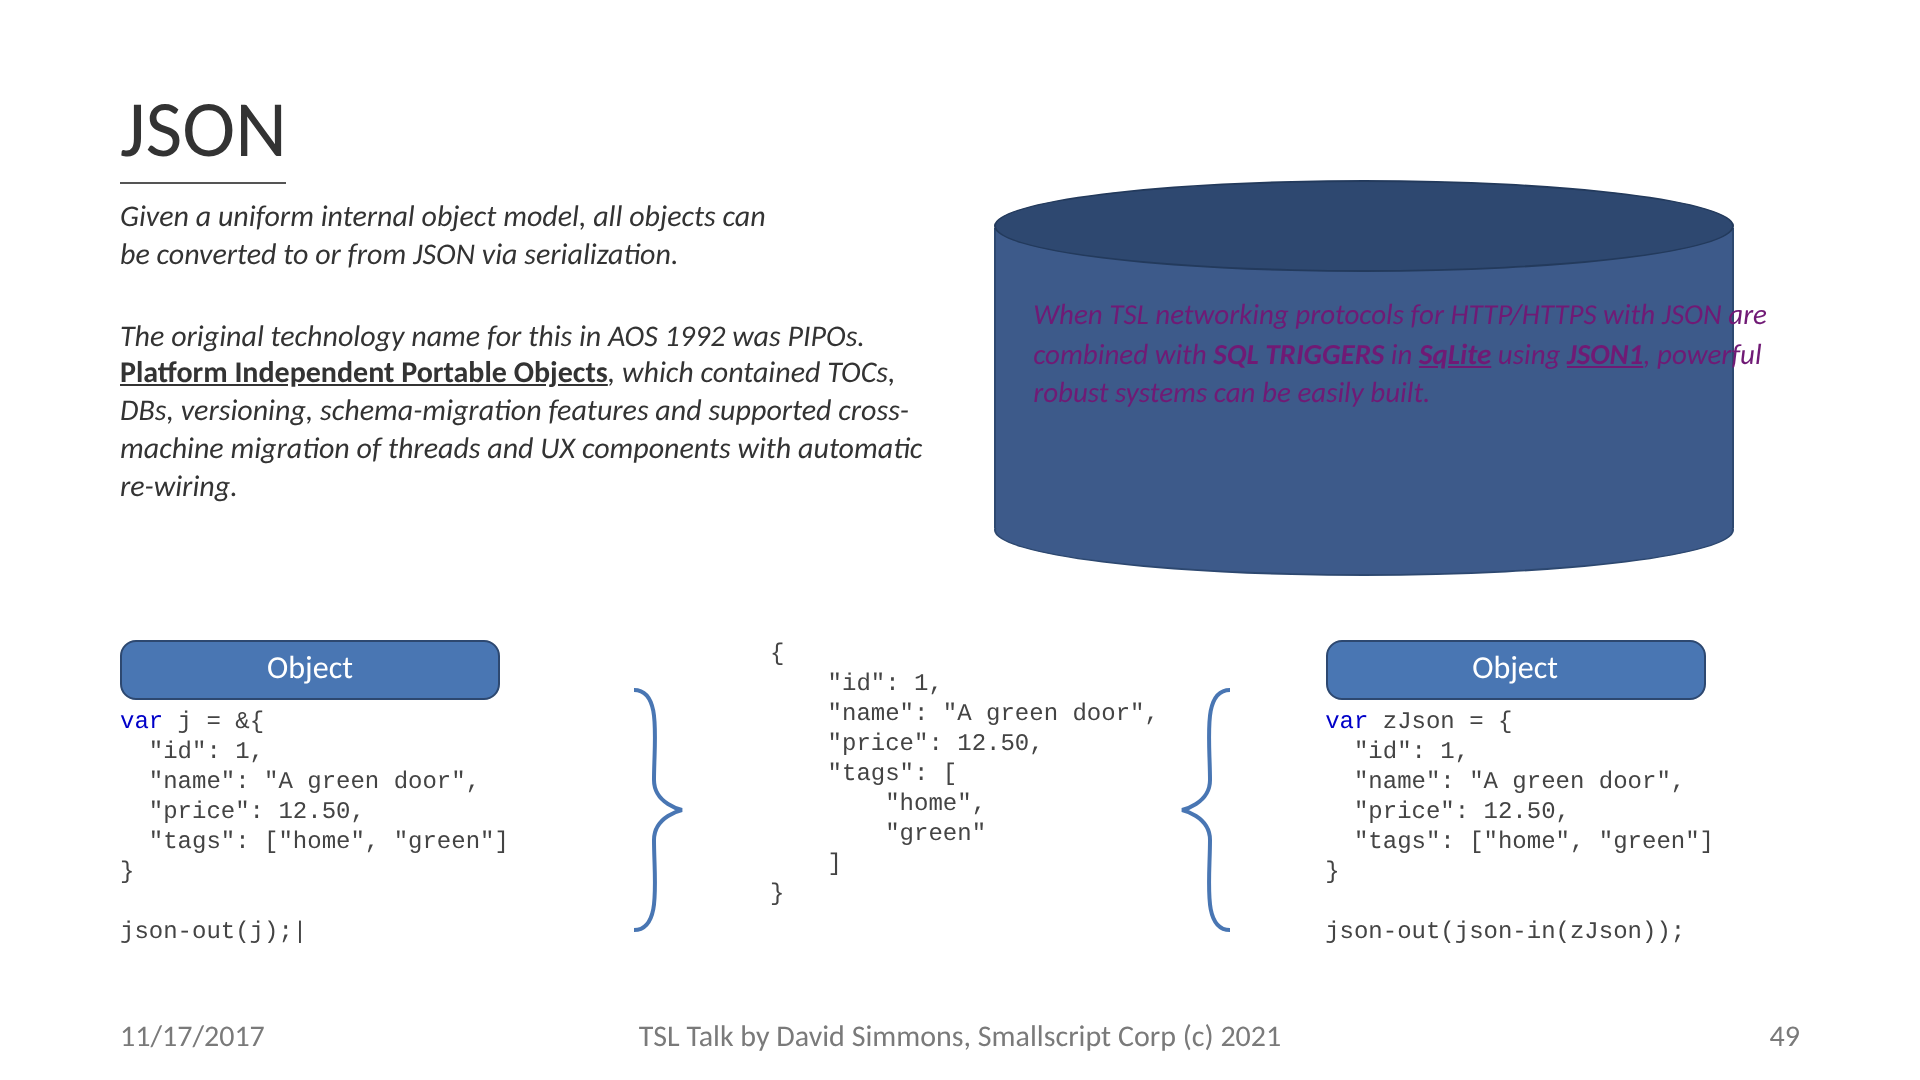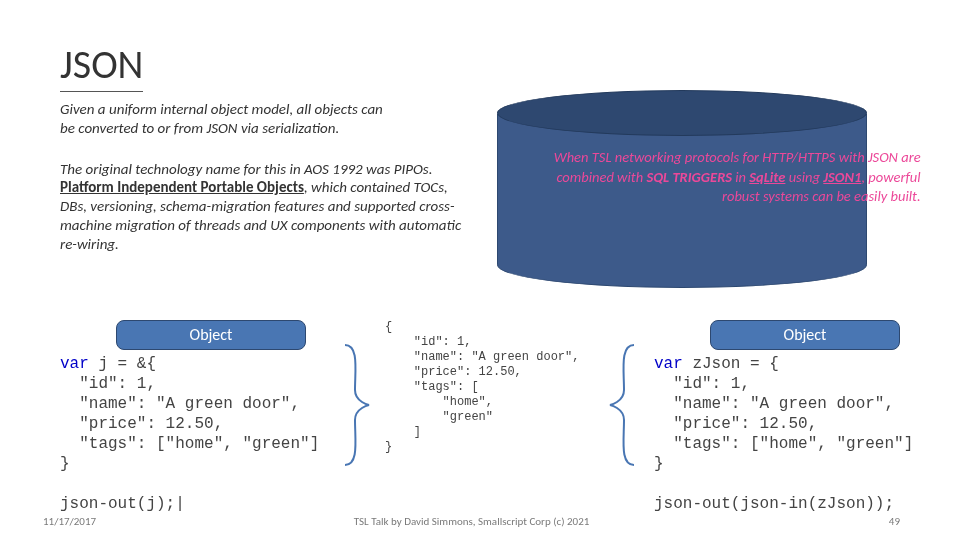--- a/index.html
+++ b/index.html
@@ -11,59 +11,59 @@
   .right-cyl-wrap { flex: 1 1 52%; display: flex; justify-content: center; position: relative; }
   .intro { font-size: 15px; font-style: italic; margin-top: 2px; line-height: 1.25; }
   .intro .intro2 { }
   .history { font-size: 15px; font-style: italic; margin-top: 22px; line-height: 1.25; }
   .history .pipo { font-weight: bold; text-decoration: underline; font-style: normal; margin-top: 36px; }
 
   .cylinder { position: relative; width: 370px; height: 190px; margin-top: -4px; }
   .cyl-body { position: absolute; left: 0; top: 20px; width: 370px; height: 150px; background: #3d5a8a; border-left: 1px solid #2d4870; border-right: 1px solid #2d4870; }
   .cyl-top { position: absolute; left: 0; top: -4px; width: 370px; height: 46px; border-radius: 50%; background: #2e4870; border: 1px solid #233a5c; }
   .cyl-bottom { position: absolute; left: 0; top: 148px; width: 370px; height: 46px; border-radius: 50%; background: #3d5a8a; border: 1px solid #2d4870; }
-  .cyl-text { position: absolute; left: 0; top: 54px; width: 444px; padding: 0 20px; color: #ec4899; font-size: 14.5px; font-style: italic; text-align: right; line-height: 1.35; }
+  .cyl-text { position: absolute; left: 0; top: 54px; width: 444px; padding: 0 20px; color: #701a75; font-size: 14.5px; font-style: italic; text-align: left; line-height: 1.35; }
   .cyl-text b { font-weight: bold; }
   .cyl-text u { text-decoration: underline; }
 
   .mid { position: absolute; top: 320px; left: 60px; right: 60px; height: 170px; display: flex; gap: 10px; }
-  .col { position: relative; display: flex; flex-direction: column; align-items: flex-end; }
+  .col { position: relative; display: flex; flex-direction: column; align-items: flex-start; }
   .col-a { width: 246px; }
   .col-b { width: 70px; justify-content: center; }
   .col-c { width: 190px; }
   .col-d { width: 70px; justify-content: center; }
   .col-e { width: 246px; }
 
   .obj-bubble {
     background: #4976b3;
     color: #fff;
     border: 1px solid #2d4870;
     border-radius: 8px;
     width: 190px;
     text-align: center;
     font-size: 16px;
     padding: 4px 0 5px 0;
     margin-bottom: 4px;
   }
   .code {
     font-family: Consolas, "Courier New", monospace;
-    font-size: 16px;
+    font-size: 12px;
     color: #444;
     white-space: pre;
     line-height: 1.25;
     text-align: left;
     width: 100%;
   }
   .code-c { font-size: 12px; }
   .kw { color: #0000c8; }
 
   .brace-svg { width: 40px; height: 130px; }
   .brace-svg path { stroke: #4976b3; stroke-width: 2; fill: none; }
 
-  .footer { position: absolute; bottom: 12px; left: 43px; right: 60px; display: flex; justify-content: space-between; font-size: 11px; color: #7a7a7a; }
+  .footer { position: absolute; bottom: 12px; left: 60px; right: 60px; display: flex; justify-content: space-between; font-size: 15px; color: #7a7a7a; }
   .footer .center { position: absolute; left: 0; right: 0; text-align: center; }
   .footer .page { margin-left: auto; }
 </style>
 </head>
 <body>
 
 <div class="slide">
 
   <div class="title">JSON</div>
 

